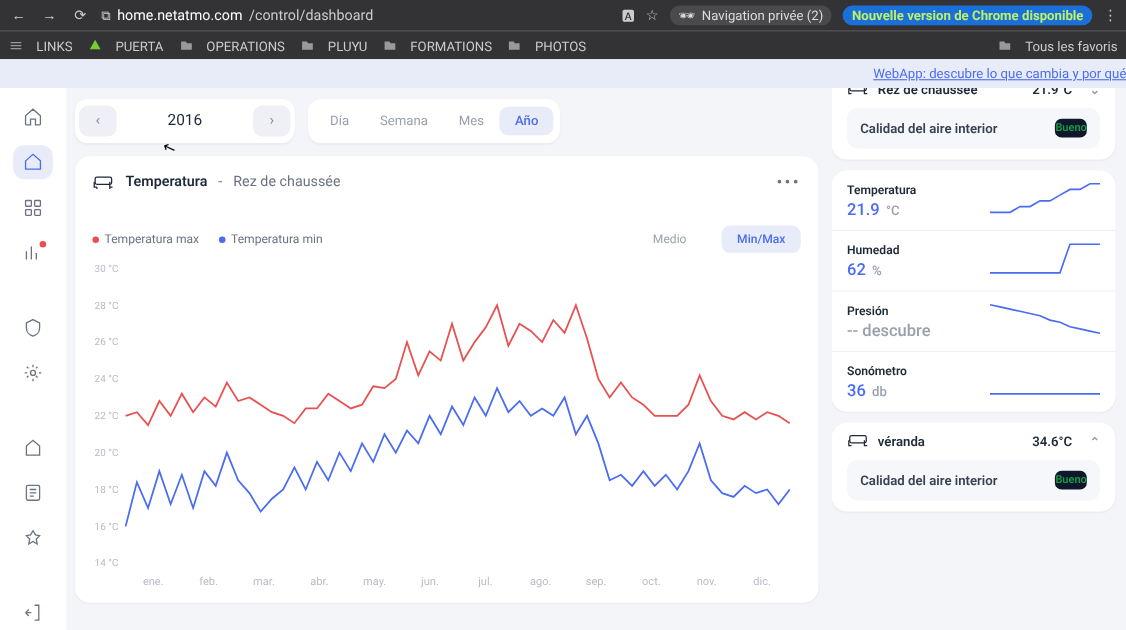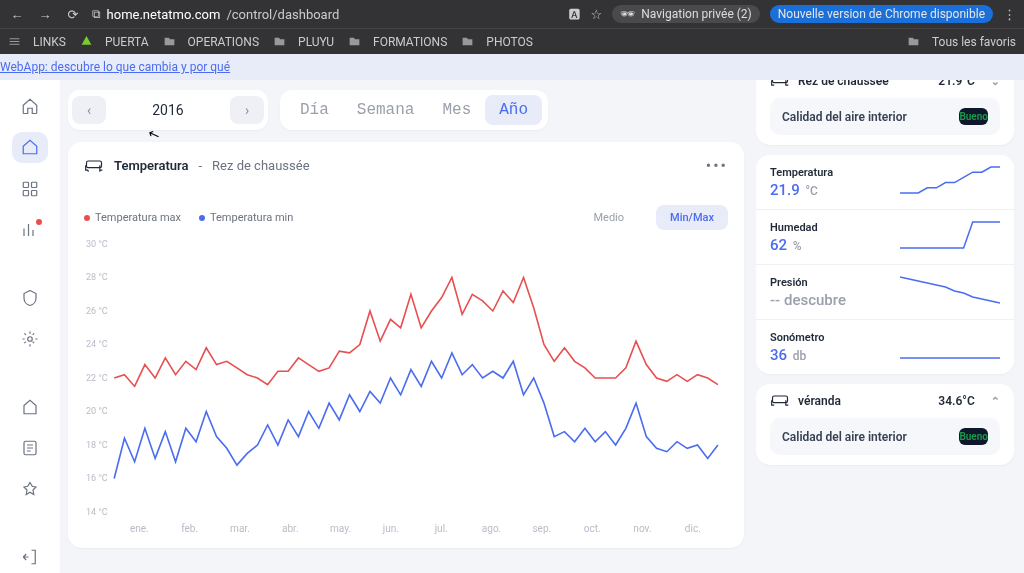--- a/index.html
+++ b/index.html
@@ -6,47 +6,47 @@
   body { background:#f3f5f9; width:1024px; height:573px; overflow:hidden; }
 
   
   .chrome-bar { background:#333336; height:28px; display:flex; align-items:center; padding:0 8px; gap:10px; color:#ccc; font-size:13px; }
   .chrome-bar .nav-btn { width:18px; text-align:center; cursor:pointer; }
   .addr { display:flex; align-items:center; gap:6px; flex:0 0 auto; }
   .addr .host { color:#fff; }
   .chrome-bar .spacer { flex:1; }
   .chrome-bar .right { display:flex; align-items:center; gap:10px; }
   .chrome-bar .chip { background:#4a4a4d; padding:2px 8px; border-radius:12px; display:flex; align-items:center; gap:6px; font-size:12px; color:#ddd; }
-  .chrome-bar .chip.blue { background:#1b6fd8; color:#e5e5e5; }
+  .chrome-bar .chip.blue { background:#1b6fd8; color:#bef264;font-weight:bold; }
   .bookmarks-bar { background:#333336; height:26px; border-top:1px solid #444; display:flex; align-items:center; padding:0 8px; gap:14px; font-size:12px; color:#ccc; }
   .bookmarks-bar .bm { display:flex; align-items:center; gap:12px; cursor:pointer; }
   .bookmarks-bar .bm svg { width:13px; height:13px; fill:#999; }
   .bookmarks-bar .spacer { flex:1; }
 
   
   .app { position:absolute; top:54px; left:0; right:0; bottom:0; background:#fff; }
-  .banner { background:#e8ecf9; text-align:left; height:26px; line-height:26px; font-size:12px; }
+  .banner { background:#e8ecf9; text-align:right; height:26px; line-height:26px; font-size:12px; }
   .banner a { color:#4a6cf0; text-decoration:underline; }
 
   .content { position:absolute; top:26px; bottom:0; left:0; right:0; background:#f3f5f9; display:flex; }
   .sidebar { width:60px; background:#fff; display:flex; flex-direction:column; align-items:center; padding-top:10px; gap:10px; }
   .sb-item { width:36px; height:36px; border-radius:10px; display:flex; align-items:center; justify-content:center; cursor:pointer; position:relative;}
   .sb-item.active { background:#e8ecf9; }
   .sb-item svg { width:18px; height:18px; stroke:#6b7280; fill:none; stroke-width:1.6; }
   .sb-item.active svg { stroke:#4a6cf0; }
   .sb-dot { position:absolute; top:4px; right:6px; width:6px; height:6px; border-radius:50%; background:#e85050; }
   .sb-gap { height:18px; }
 
   .main { flex:1; padding:10px 12px 0 8px; overflow:hidden; position:relative; }
   .top-row { display:flex; gap:12px; align-items:center; }
   .year-sel { background:#fff; border-radius:12px; height:40px; display:flex; align-items:center; width:200px; box-shadow:0 1px 2px rgba(0,0,0,.04); }
   .year-sel .arrow { width:34px; height:28px; margin:0 4px; border-radius:8px; background:#eef0f5; display:flex; align-items:center; justify-content:center; cursor:pointer; font-size:14px; color:#8a8f99; }
   .year-sel .year { flex:1; text-align:center; font-weight:400; font-size:14px; color:#1f2937; }
   .period-sel { background:#fff; border-radius:12px; height:40px; display:flex; align-items:center; gap:0; padding:0 6px; box-shadow:0 1px 2px rgba(0,0,0,.04);}
-  .period-sel .pbtn { padding:6px 14px; font-size:16px; color:#9aa0ab; border-radius:8px; cursor:pointer;font-family:Liberation Mono, monospace; }
+  .period-sel .pbtn { padding:6px 14px; font-size:12px; color:#9aa0ab; border-radius:8px; cursor:pointer; }
   .period-sel .pbtn.active { background:#e8ecf9; color:#4a6cf0; font-weight:500; }
 
   .chart-card { background:#fff; border-radius:14px; margin-top:12px; padding:14px 16px 10px; box-shadow:0 1px 2px rgba(0,0,0,.04); }
   .chart-head { display:flex; align-items:center; gap:10px; }
   .chart-head .small-icon { width:20px; height:14px; }
   .chart-head .title { font-weight:600; font-size:13px; color:#1f2937; }
   .chart-head .sub { font-size:13px; color:#6b7280; }
   .chart-head .dots { margin-left:auto; cursor:pointer; color:#6b7280; letter-spacing:2px; }
   .legend-row { display:flex; align-items:center; gap:18px; margin-top:30px; font-size:11px; color:#6b7280;}
   .legend-row .dot { width:6px; height:6px; border-radius:50%; display:inline-block; margin-right:5px; }

